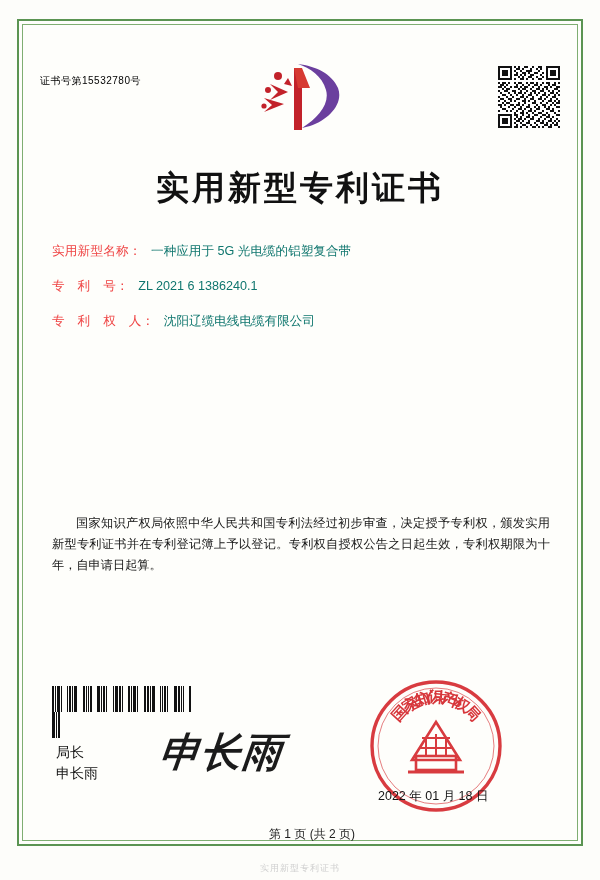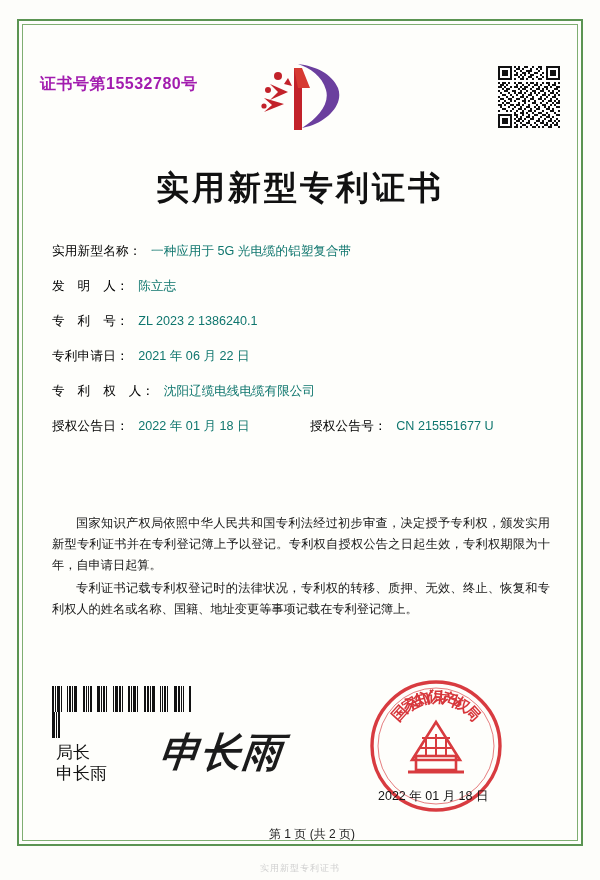--- a/index.html
+++ b/index.html
@@ -32,25 +32,24 @@
   .cert-border::after {
     content: "";
     position: absolute;
     left: 3px; top: 3px; right: 3px; bottom: 3px;
     border: 1px solid #7fae72;
   }
   
   .cert-no {
     position: absolute;
     left: 40px; top: 74px;
-    font-size: 16px;
-    color: #a21caf;
+    font-size: 10px;
+    color: #000000;
     letter-spacing: 0.5px;
     white-space: nowrap;
-    font-weight: bold;
   }
   
   .logo {
     position: absolute;
     left: 258px; top: 58px;
     width: 84px; height: 78px;
   }
   
   .qr {
     position: absolute;
@@ -76,21 +75,21 @@
   }
   .field-row {
     position: relative;
     height: 35px;
     font-size: 12.6px;
     color: #141414;
     white-space: nowrap;
   }
   .f-label {
     display: inline-block;
-    color: #000000;
+    color: #ef4444;
     letter-spacing: 0.2px;
   }
   .f-value {
     display: inline-block;
     margin-left: 6px;
     color: #0f766e;
   }
   .row-split {
     position: absolute;
     left: 258px; top: 0;
@@ -120,21 +119,21 @@
     display: inline-block;
     background: #111;
     height: 26px;
     margin-right: 1px;
     vertical-align: top;
   }
   
   .sig-label {
     position: absolute;
     left: 56px; top: 742px;
-    font-size: 17px;
+    font-size: 14px;
     line-height: 21px;
     color: #141414;
   }
   .sig-script {
     position: absolute;
     left: 160px; top: 725px;
     font-family: "DejaVu Serif", "Liberation Serif", serif;
     font-size: 40px;
     font-style: italic;
     font-weight: bold;
@@ -462,48 +461,31 @@
   </div>
 
   <div class="main-title">实用新型专利证书</div>
 
   <div class="fields">
     <div class="field-row">
       <span class="f-label">实用新型名称：</span>
       <span class="f-value">一种应用于 5G 光电缆的铝塑复合带</span>
     </div>
     <div class="field-row">
-      <span class="f-label">发　明　人：</span>
-      <span class="f-value">陈立志</span>
-    </div>
-    <div class="field-row">
       <span class="f-label">专　利　号：</span>
-      <span class="f-value">ZL 2023 2 1386240.1</span>
-    </div>
-    <div class="field-row">
-      <span class="f-label">专利申请日：</span>
-      <span class="f-value">2021 年 06 月 22 日</span>
+      <span class="f-value">ZL 2021 6 1386240.1</span>
     </div>
     <div class="field-row">
       <span class="f-label">专　利　权　人：</span>
       <span class="f-value">沈阳辽缆电线电缆有限公司</span>
     </div>
-    <div class="field-row">
-      <span class="f-label">授权公告日：</span>
-      <span class="f-value">2022 年 01 月 18 日</span>
-      <span class="row-split">
-        <span class="f-label">授权公告号：</span>
-        <span class="f-value">CN 215551677 U</span>
-      </span>
-    </div>
   </div>
 
   <div class="paras">
     <p>国家知识产权局依照中华人民共和国专利法经过初步审查，决定授予专利权，颁发实用新型专利证书并在专利登记簿上予以登记。专利权自授权公告之日起生效，专利权期限为十年，自申请日起算。</p>
-    <p>专利证书记载专利权登记时的法律状况，专利权的转移、质押、无效、终止、恢复和专利权人的姓名或名称、国籍、地址变更等事项记载在专利登记簿上。</p>
   </div>
 
   <div class="barcode">
     <i style="width:2px"></i><i style="width:1px"></i><i style="width:3px"></i><i style="width:1px"></i>
     <i style="width:1px"></i><i style="width:2px"></i><i style="width:1px"></i><i style="width:3px"></i>
     <i style="width:2px"></i><i style="width:1px"></i><i style="width:1px"></i><i style="width:2px"></i>
     <i style="width:3px"></i><i style="width:1px"></i><i style="width:2px"></i><i style="width:1px"></i>
     <i style="width:1px"></i><i style="width:3px"></i><i style="width:2px"></i><i style="width:1px"></i>
     <i style="width:2px"></i><i style="width:1px"></i><i style="width:3px"></i><i style="width:1px"></i>
     <i style="width:2px"></i><i style="width:2px"></i><i style="width:1px"></i><i style="width:3px"></i>

